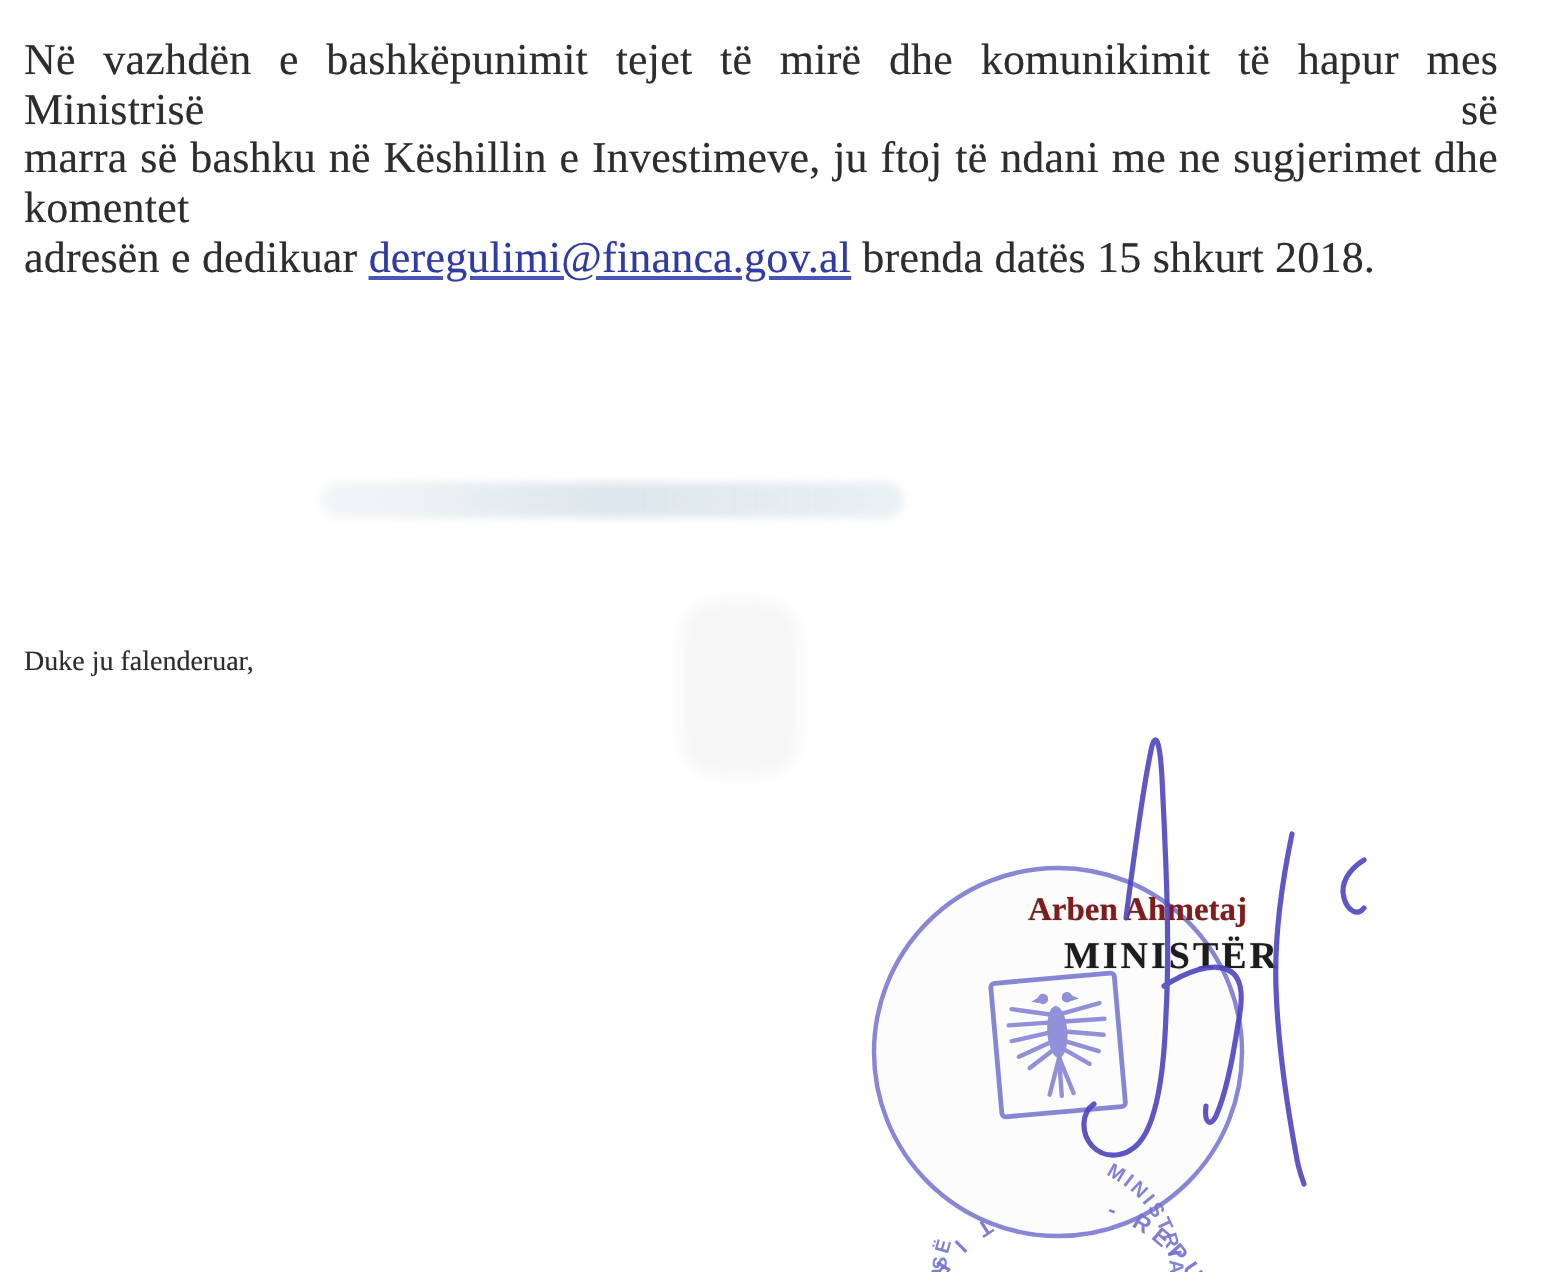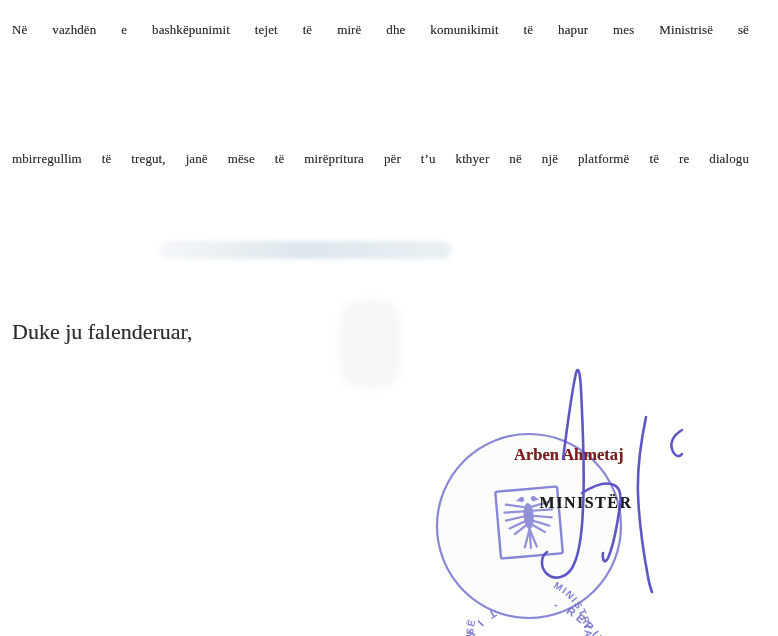--- a/index.html
+++ b/index.html
@@ -6,53 +6,53 @@
   .page{
     position:relative;
     width:778px;height:636px;
     background:#fff;
     overflow:hidden;
     font-family:"Liberation Serif","DejaVu Serif",serif;
     color:#2d2d2d;
   }
   .para{position:absolute;left:12px;right:29px;}
   .line{
-    font-size:13px;
+    font-size:22px;
     line-height:24.7px;
     text-align:justify;
     text-align-last:justify;
     white-space:normal;
     letter-spacing:0.1px;
     color:#2d2d2d;
     text-shadow:0 0 0.4px rgba(40,40,40,0.45);
   }
   .line.lastline{text-align-last:left;}
   .email{
     color:#2f3aa6;
     text-decoration:underline;
     text-decoration-color:#4a55b5;
     cursor:pointer;
   }
   .closing{
     position:absolute;left:12px;top:320px;
-    font-size:22px;line-height:24.7px;
+    font-size:14px;line-height:24.7px;
     text-shadow:0 0 0.4px rgba(40,40,40,0.45);
   }
   .sig-name{
     position:absolute;left:514px;top:445px;width:156px;
     text-align:left;
     font-size:16.5px;font-weight:700;
     color:#7f1d1d;
     text-shadow:0 0 0.6px rgba(20,20,20,0.5);
     z-index:3;
   }
   .sig-title{
-    position:absolute;left:516px;top:494px;width:140px;
+    position:absolute;left:516px;top:468px;width:140px;
     text-align:center;
-    font-size:16px;font-weight:700;letter-spacing:1.5px;
+    font-size:19px;font-weight:700;letter-spacing:1.5px;
     color:#1c1c1c;
     text-shadow:0 0 0.6px rgba(20,20,20,0.5);
     z-index:3;
   }
   .stamp-svg{position:absolute;left:419px;top:416px;z-index:2;}
   .signature-svg{position:absolute;left:0;top:0;z-index:4;pointer-events:none;}
   .stamp-ring-text{
     font-family:"Liberation Sans","DejaVu Sans",sans-serif;
     font-weight:600;
   }
@@ -68,24 +68,27 @@
     border-radius:20px;filter:blur(4px);
   }
 </style>
 </head>
 <body>
 
 <div class="page">
 
   <div class="para" style="top:18px;">
     <div class="line">Në vazhdën e bashkëpunimit tejet të mirë dhe komunikimit të hapur mes Ministrisë së</div>
+    <div class="line">marra së bashku në Këshillin e Investimeve, ju ftoj të ndani me ne sugjerimet dhe komentet</div>
+    <div class="line lastline">
+      <span>adresën e dedikuar </span><a class="email">deregulimi@financa.gov.al</a><span> brenda datës 15 shkurt 2018.</span>
+    </div>
   </div>
 
   <div class="para" style="top:147px;">
-    <div class="line">mbirregullim të tregut, janë mëse të mirëpritura për t’u kthyer në një platformë të re dialogu</div>
   </div>
 
   <div class="smudge s1"></div>
   <div class="smudge s2"></div>
 
   <div class="closing">Duke ju falenderuar,</div>
 
   <svg class="stamp-svg" width="220" height="220" viewBox="0 0 220 220">
     <g opacity="0.82">
 

